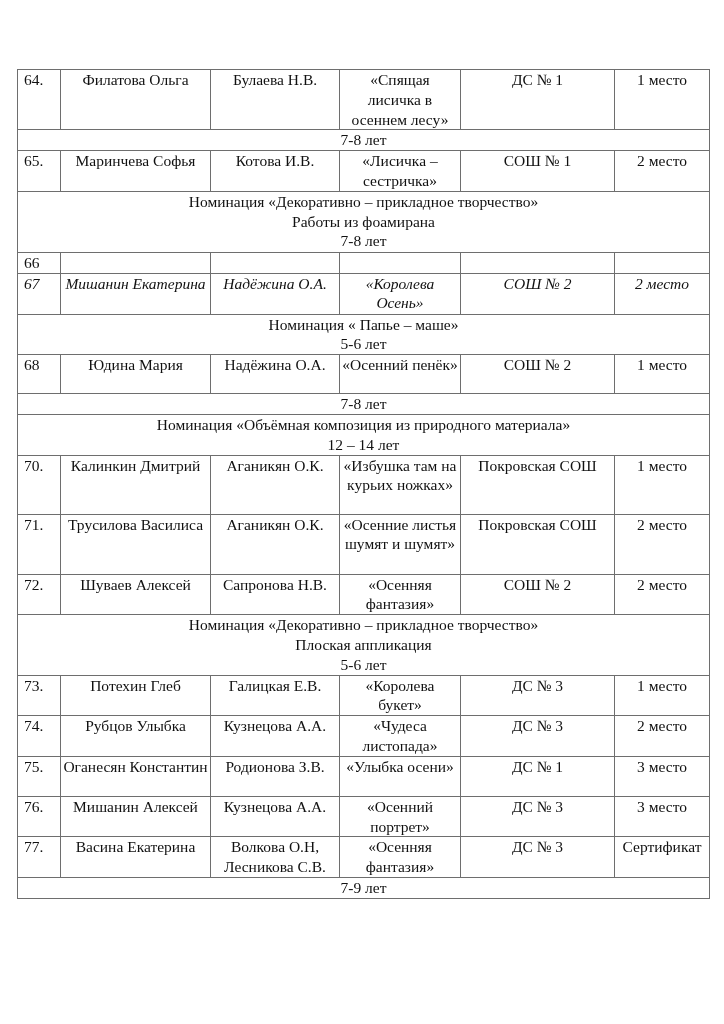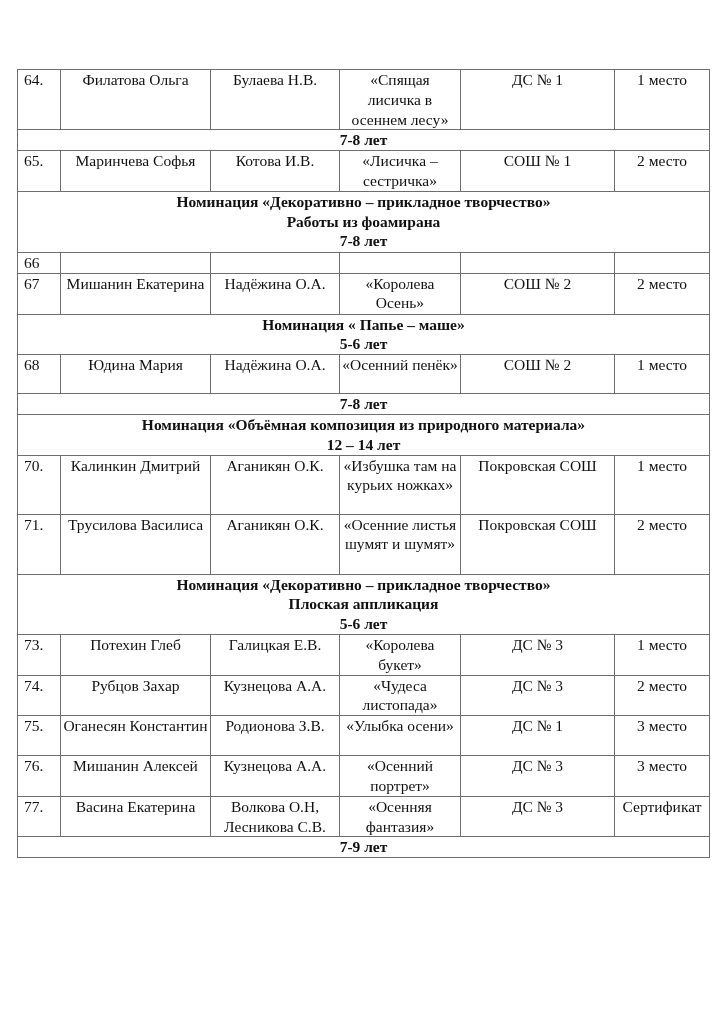--- a/index.html
+++ b/index.html
@@ -8,21 +8,21 @@
   table.results {
     position: absolute; left: 17px; top: 69px; width: 692px;
     border-collapse: collapse; table-layout: fixed;
     font-size: 15.5px; line-height: 19.8px; padding-left: 8px;
   }
   table.results td {
     border: 1px solid #6e6e6e; vertical-align: top; text-align: center;
     padding: 0 2px; overflow: hidden;
   }
   table.results td.num { text-align: left; padding-left: 6px; }
-  td.section { font-weight: bold; text-align: center; }
+  td.section { font-weight: normal; text-align: center; }
   col.c1 { width: 43px; } col.c2 { width: 150px; } col.c3 { width: 129px; }
   col.c4 { width: 121px; } col.c5 { width: 154px; } col.c6 { width: 95px; }
   .line { display: block; }
 </style>
 </head>
 <body>
 
 <table class="results">
   <colgroup>
     <col class="c1">
@@ -62,21 +62,21 @@
         </td>
   </tr>
       <tr style="height: 19px;">
     <td class="num">66</td>
     <td></td>
     <td></td>
     <td></td>
     <td></td>
     <td></td>
   </tr>
-      <tr style="height: 41px;">
+      <tr style="height: 41px; font-style: italic;">
     <td class="num">67</td>
     <td>Мишанин Екатерина</td>
     <td>Надёжина О.А.</td>
     <td>«Королева Осень»</td>
     <td>СОШ № 2</td>
     <td>2 место</td>
   </tr>
       <tr style="height: 40px;">
     <td class="section" colspan="6">
           <span class="line">Номинация « Папье – маше»</span>
@@ -111,38 +111,46 @@
     <td>1 место</td>
   </tr>
       <tr style="height: 60px;">
     <td class="num">71.</td>
     <td>Трусилова Василиса</td>
     <td>Аганикян О.К.</td>
     <td>«Осенние листья шумят и шумят»</td>
     <td>Покровская СОШ</td>
     <td>2 место</td>
   </tr>
+      <tr style="height: 40px;">
+    <td class="num">72.</td>
+    <td>Шуваев Алексей</td>
+    <td>Сапронова Н.В.</td>
+    <td>«Осенняя фантазия»</td>
+    <td>СОШ № 2</td>
+    <td>2 место</td>
+  </tr>
       <tr style="height: 60px;">
     <td class="section" colspan="6">
           <span class="line">Номинация «Декоративно – прикладное творчество»</span>
           <span class="line">Плоская аппликация</span>
           <span class="line">5-6 лет</span>
         </td>
   </tr>
       <tr style="height: 39px;">
     <td class="num">73.</td>
     <td>Потехин Глеб</td>
     <td>Галицкая Е.В.</td>
     <td>«Королева букет»</td>
     <td>ДС № 3</td>
     <td>1 место</td>
   </tr>
       <tr style="height: 40px;">
     <td class="num">74.</td>
-    <td>Рубцов Захар</td>
+    <td>Рубцов Улыбка</td>
     <td>Кузнецова А.А.</td>
     <td>«Чудеса листопада»</td>
     <td>ДС № 3</td>
     <td>2 место</td>
   </tr>
       <tr style="height: 40px;">
     <td class="num">75.</td>
     <td>Оганесян Константин</td>
     <td>Родионова З.В.</td>
     <td>«Улыбка осени»</td>

